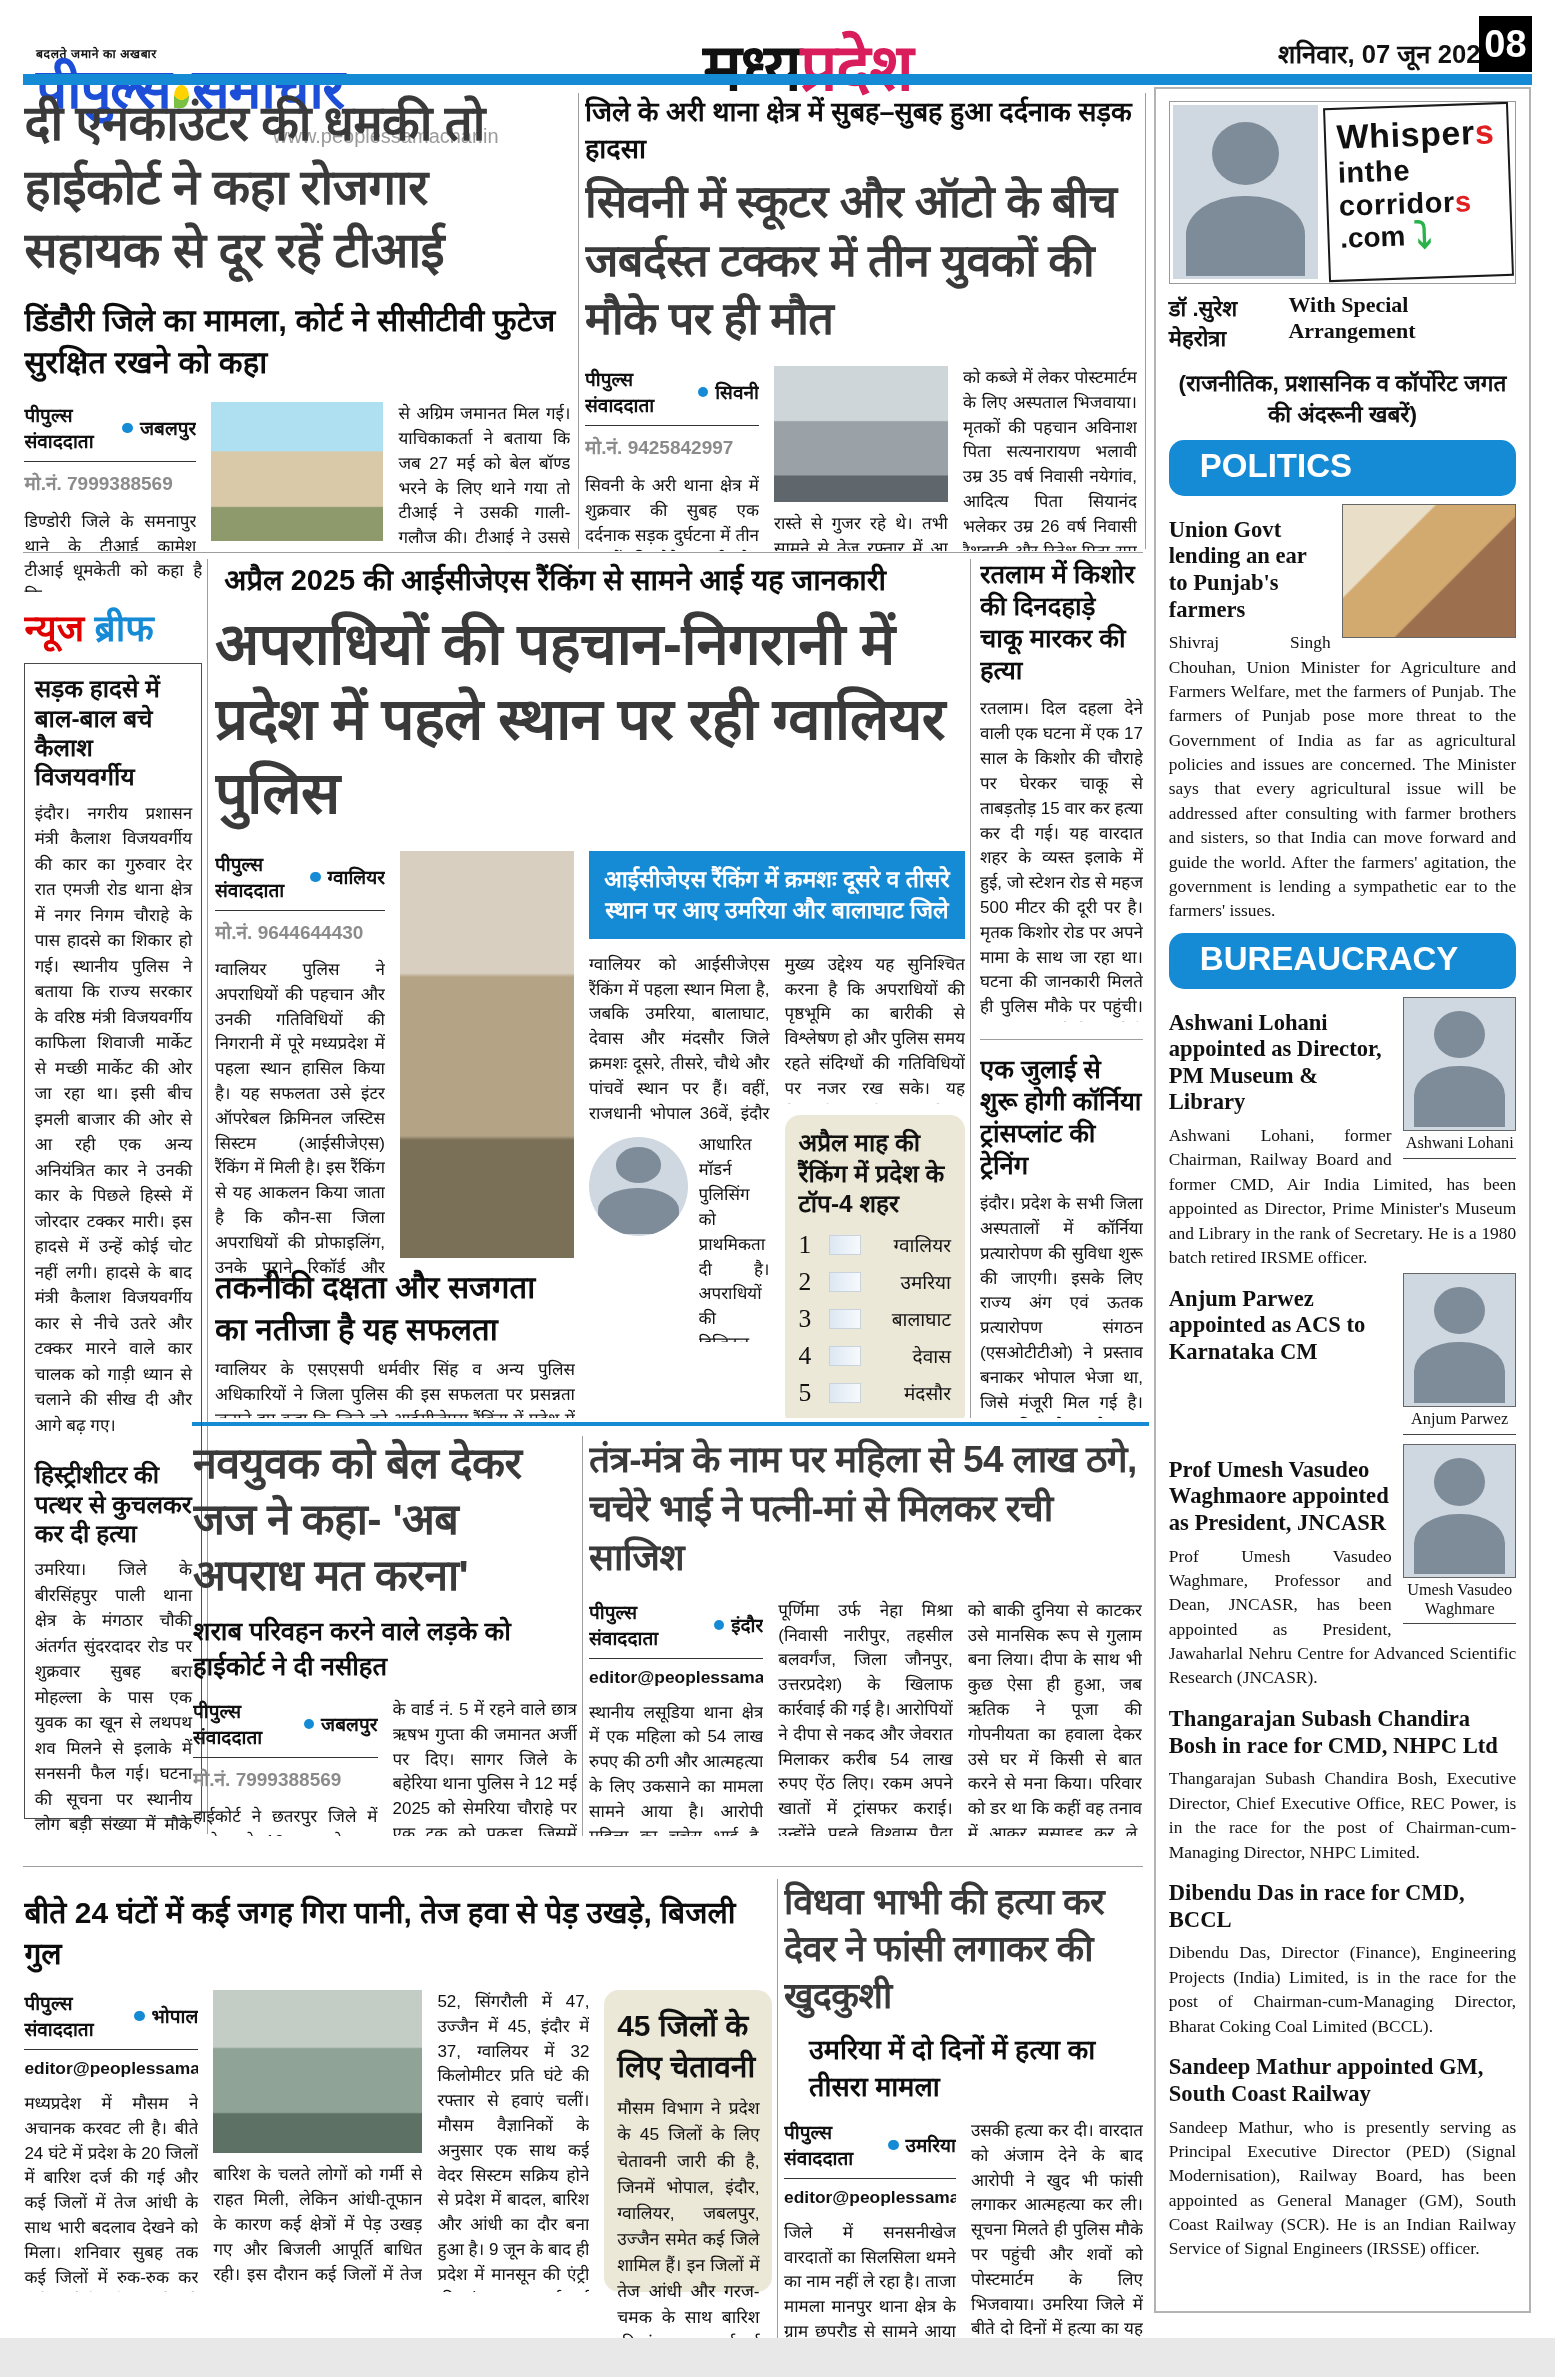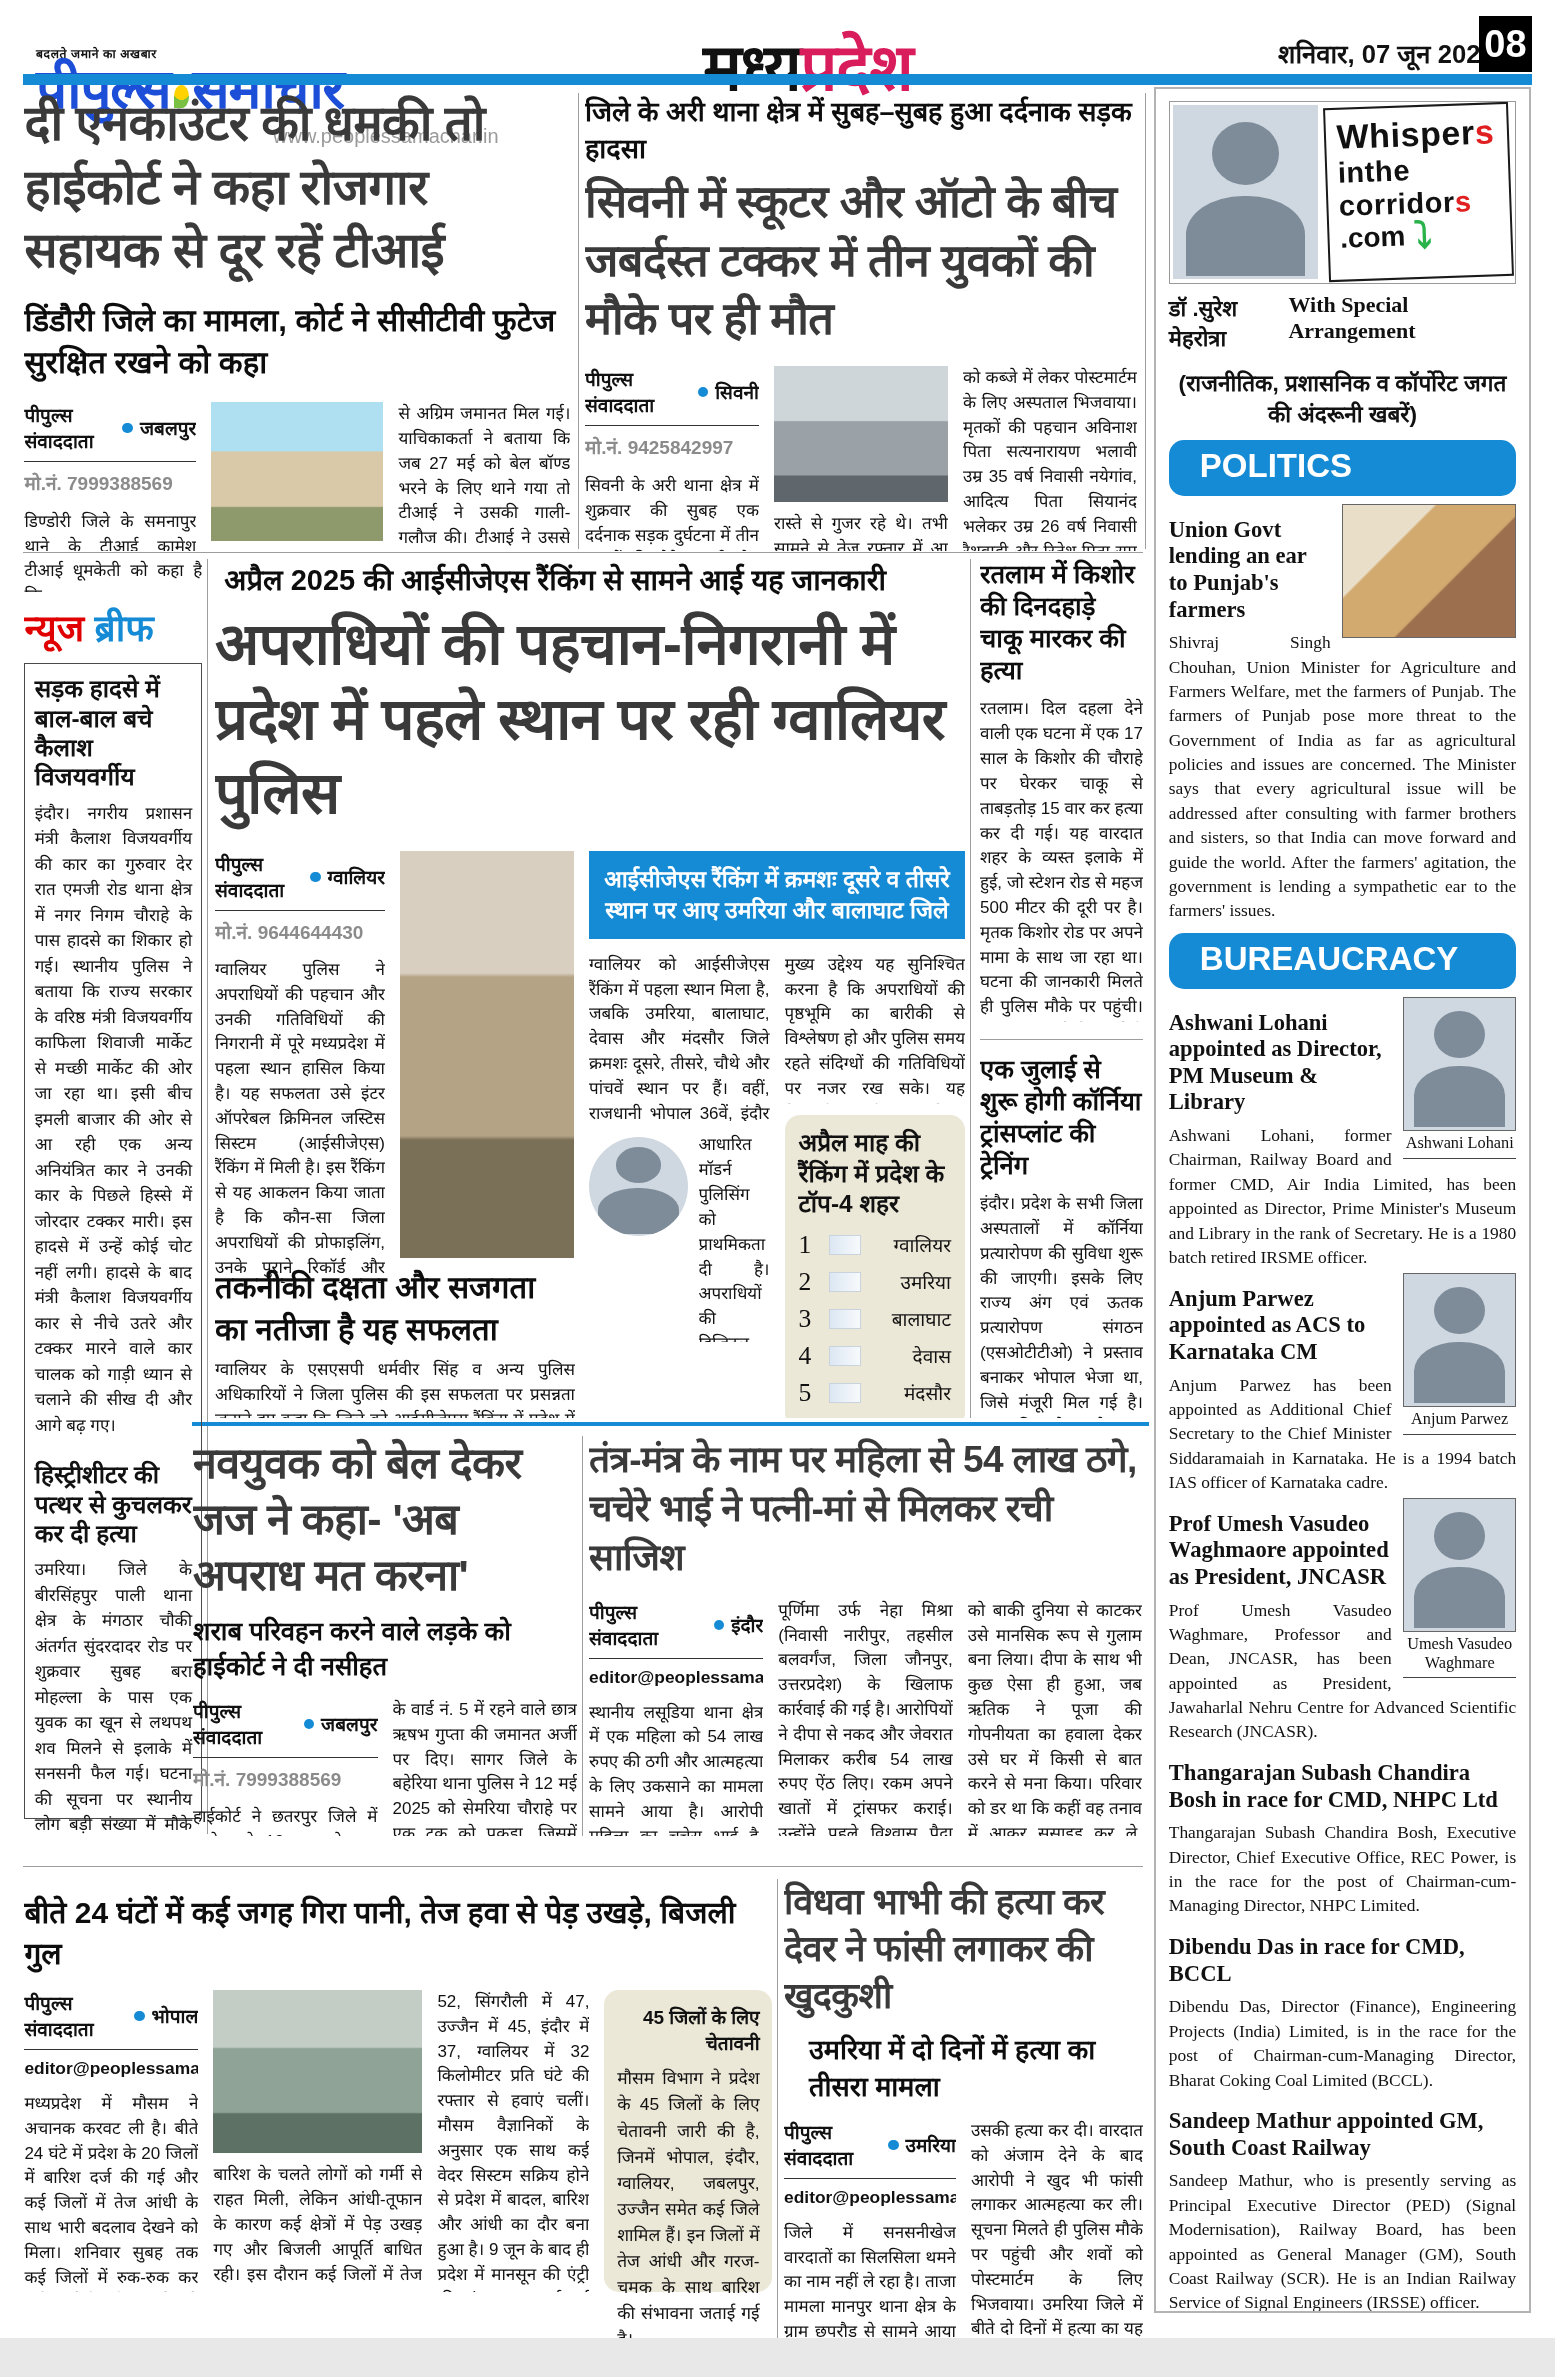--- a/index.html
+++ b/index.html
@@ -75,21 +75,21 @@
   .sec-bar { background:#168bd5; color:#fff; border-radius:15px; font-weight:bold; font-size:33px; padding:7px 0 10.5px 31px; margin:10.5px 0 4.6px; }
   .w-item h4 { font-family:"Liberation Serif",serif; font-weight:bold; font-size:22.6px; line-height:1.18; margin:16.3px 0 7px; }
   .w-item p { font-family:"Liberation Serif",serif; font-size:17.4px; line-height:1.4; text-align:justify; }
   .w-photo { float:right; width:113px; margin:3.5px 0 5.8px 11.6px; }
   .w-photo .img { width:113px; height:134px; border:0.6px solid #666; }
   .w-photo .cap { font-family:"Liberation Serif",serif; font-size:16.3px; text-align:center; line-height:1.15; border-bottom:1.7px solid #444; padding:3.5px 0 4.6px; }
   .w-photo-wide { float:right; width:174px; height:134px; margin:3.5px 0 5.8px 11.6px; border:0.6px solid #666; }
 
   
   .warn-box { background:#ece8d8; border-radius:15px; padding:14px 12.8px; }
-  .warn-title { font-size:19px; font-weight:bold; margin-bottom:9.3px;text-align:right; }
+  .warn-title { font-size:30px; font-weight:bold; margin-bottom:9.3px; }
   .warn-body { font-size:17.4px; line-height:1.5; text-align:justify; }
 
   
   .vrule { width:1.2px; background:#9d9d9d; }
   .hrule { height:1.2px; background:#9d9d9d; }
   .blue-rule { height:3.5px; background:#168bd5; }
 
   
   .regs { display:flex; gap:8.1px; align-items:center; }
   .reg { width:17.4px; height:17.4px; border-radius:50%; }
@@ -394,21 +394,20 @@
       <h4>Ashwani Lohani appointed as Director, PM Museum &amp; Library</h4>
       <p>Ashwani Lohani, former Chairman, Railway Board and former CMD, Air India Limited, has been appointed as Director, Prime Minister's Museum and Library in the rank of Secretary. He is a 1980 batch retired IRSME officer.</p>
     </div>
 
     <div class="w-item" style="overflow:hidden;">
       <div class="w-photo">
         <div class="ph portrait img"></div>
         <div class="cap">Anjum Parwez</div>
       </div>
       <h4>Anjum Parwez appointed as ACS to Karnataka CM</h4>
-      <p>Anjum Parwez has been appointed as Additional Chief Secretary to the Chief Minister Siddaramaiah in Karnataka. He is a 1994 batch IAS officer of Karnataka cadre.</p>
     </div>
 
     <div class="w-item" style="overflow:hidden;">
       <div class="w-photo">
         <div class="ph portrait img"></div>
         <div class="cap">Umesh Vasudeo Waghmare</div>
       </div>
       <h4>Prof Umesh Vasudeo Waghmaore appointed as President, JNCASR</h4>
       <p>Prof Umesh Vasudeo Waghmare, Professor and Dean, JNCASR, has been appointed as President, Jawaharlal Nehru Centre for Advanced Scientific Research (JNCASR).</p>
     </div>

